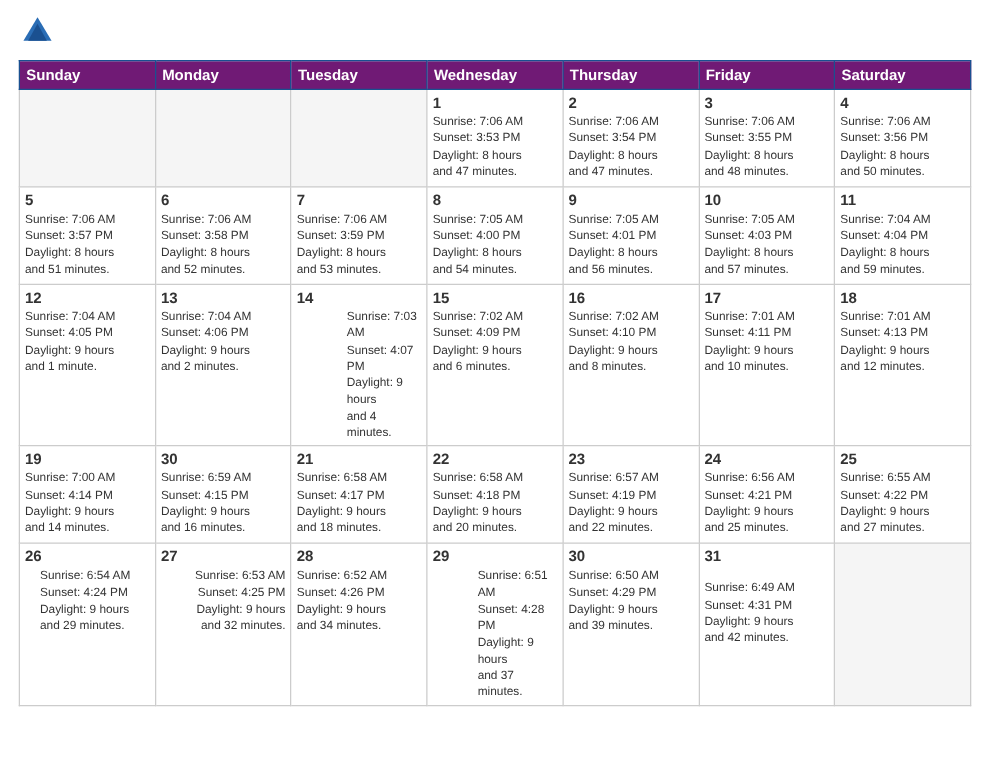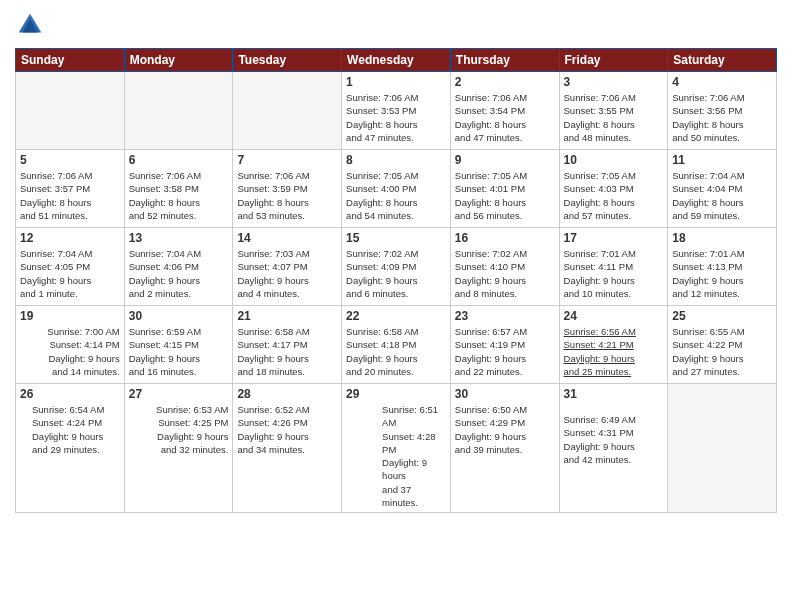--- a/index.html
+++ b/index.html
@@ -50,21 +50,21 @@
     .subtitle {
       font-size: 14px;
       color: #444;
     }
     .calendar {
       width: 100%;
       border-collapse: collapse;
       table-layout: fixed;
     }
     .calendar th {
-      background: #7f1d1d;
+      background: #701a75;
       color: #fff;
       text-align: left;
       padding: 4px 5px;
       font-size: 12px;
       font-weight: bold;
       border: 1px solid #1a5090;
     }
     .calendar td {
       border: 1px solid #ccc;
       vertical-align: top;
@@ -217,21 +217,21 @@
           </td>
           <td>
             <span class="day-num">13</span>
             <div class="day-info" style="white-space: pre-line;">Sunrise: 7:04 AM
 Sunset: 4:06 PM
 Daylight: 9 hours
 and 2 minutes.</div>
           </td>
           <td>
             <span class="day-num">14</span>
-            <div class="day-info" style="white-space: pre-line;">Sunrise: 7:03 AM
+            <div class="day-info" style="white-space: pre-line; margin-left: 40px;">Sunrise: 7:03 AM
 Sunset: 4:07 PM
 Daylight: 9 hours
 and 4 minutes.</div>
           </td>
           <td>
             <span class="day-num">15</span>
             <div class="day-info" style="white-space: pre-line;">Sunrise: 7:02 AM
 Sunset: 4:09 PM
 Daylight: 9 hours
 and 6 minutes.</div>
@@ -254,21 +254,21 @@
             <span class="day-num">18</span>
             <div class="day-info" style="white-space: pre-line;">Sunrise: 7:01 AM
 Sunset: 4:13 PM
 Daylight: 9 hours
 and 12 minutes.</div>
           </td>
         </tr>
         <tr>
           <td>
             <span class="day-num">19</span>
-            <div class="day-info" style="white-space: pre-line; text-align: right;">Sunrise: 7:00 AM
+            <div class="day-info" style="white-space: pre-line;">Sunrise: 7:00 AM
 Sunset: 4:14 PM
 Daylight: 9 hours
 and 14 minutes.</div>
           </td>
           <td>
             <span class="day-num">30</span>
             <div class="day-info" style="white-space: pre-line;">Sunrise: 6:59 AM
 Sunset: 4:15 PM
 Daylight: 9 hours
 and 16 minutes.</div>
@@ -289,21 +289,21 @@
           </td>
           <td>
             <span class="day-num">23</span>
             <div class="day-info" style="white-space: pre-line;">Sunrise: 6:57 AM
 Sunset: 4:19 PM
 Daylight: 9 hours
 and 22 minutes.</div>
           </td>
           <td>
             <span class="day-num">24</span>
-            <div class="day-info" style="white-space: pre-line; text-decoration: underline;">Sunrise: 6:56 AM
+            <div class="day-info" style="white-space: pre-line;">Sunrise: 6:56 AM
 Sunset: 4:21 PM
 Daylight: 9 hours
 and 25 minutes.</div>
           </td>
           <td>
             <span class="day-num">25</span>
             <div class="day-info" style="white-space: pre-line;">Sunrise: 6:55 AM
 Sunset: 4:22 PM
 Daylight: 9 hours
 and 27 minutes.</div>

